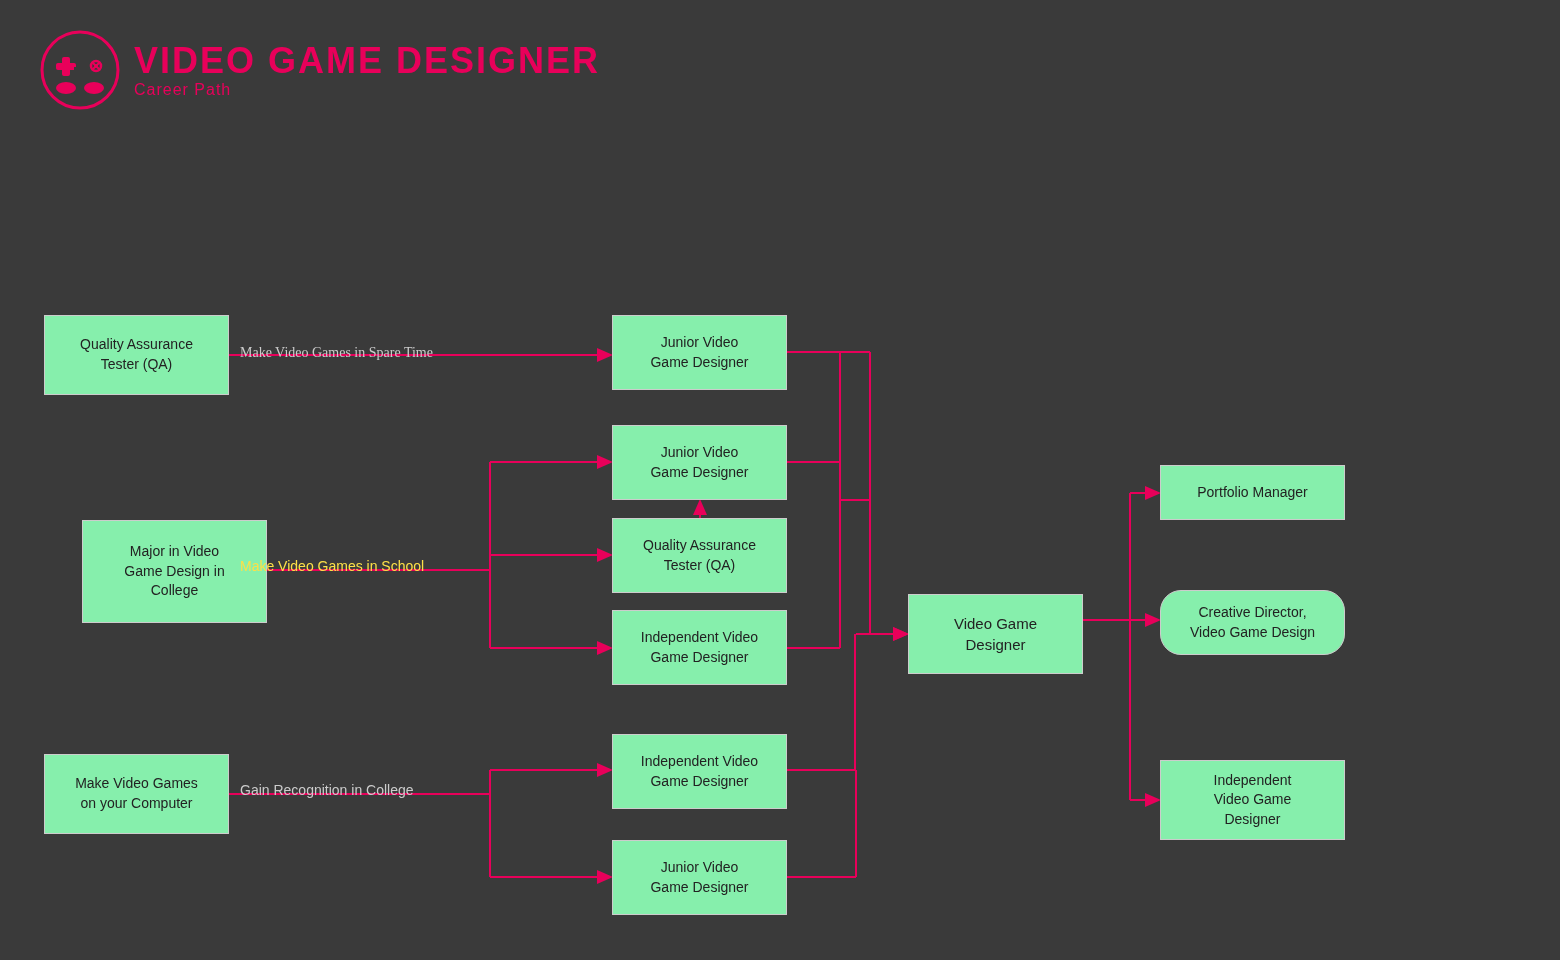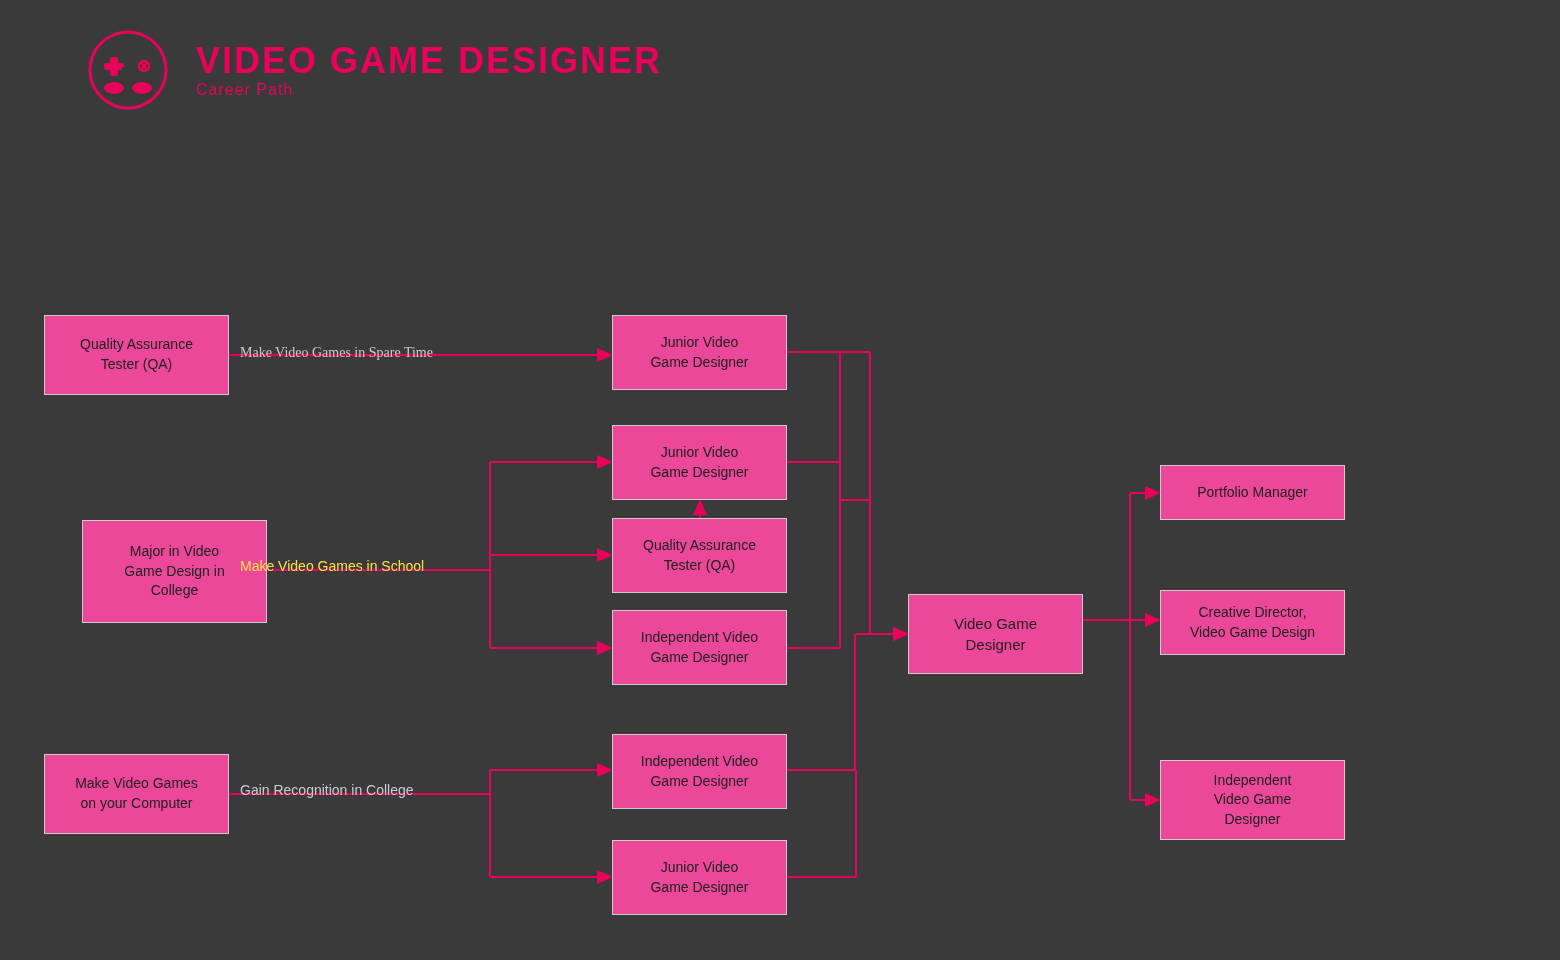--- a/index.html
+++ b/index.html
@@ -10,22 +10,21 @@
       height: 960px;
       overflow: hidden;
       position: relative;
     }
 
     
     .header {
       display: flex;
       align-items: center;
       padding: 30px 40px;
-      gap: 28px;
-      margin-left: 48px;
+      gap: 14px;
     }
 
     .logo {
       width: 80px;
       height: 80px;
     }
 
     .title-block {
       display: flex;
       flex-direction: column;
@@ -52,21 +51,21 @@
       position: absolute;
       top: 130px;
       left: 0;
       width: 1560px;
       height: 830px;
     }
 
     
     .box {
       position: absolute;
-      background: #ec4899;
+      background: #86efac;
       border: 1.5px solid #ccc;
       display: flex;
       align-items: center;
       justify-content: center;
       text-align: center;
       font-size: 14px;
       color: #222;
       line-height: 1.4;
       padding: 8px;
     }
@@ -219,21 +218,21 @@
   </div>
 
   <div class="box" style="left:908px; top:464px; width:175px; height:80px; font-size:15px; font-weight:500;">
     Video Game<br>Designer
   </div>
 
   <div class="box" style="left:1160px; top:335px; width:185px; height:55px; font-size:14px;">
     Portfolio Manager
   </div>
 
-  <div class="box" style="left:1160px; top:460px; width:185px; height:65px; font-size:14px;">
+  <div class="box" style="left:1160px; top:460px; width:185px; height:65px; font-size:14px;border-radius:21px;">
     Creative Director,<br>Video Game Design
   </div>
 
   <div class="box" style="left:1160px; top:630px; width:185px; height:80px; font-size:14px;">
     Independent<br>Video Game<br>Designer
   </div>
 
 </div>
 
 </body></html>

